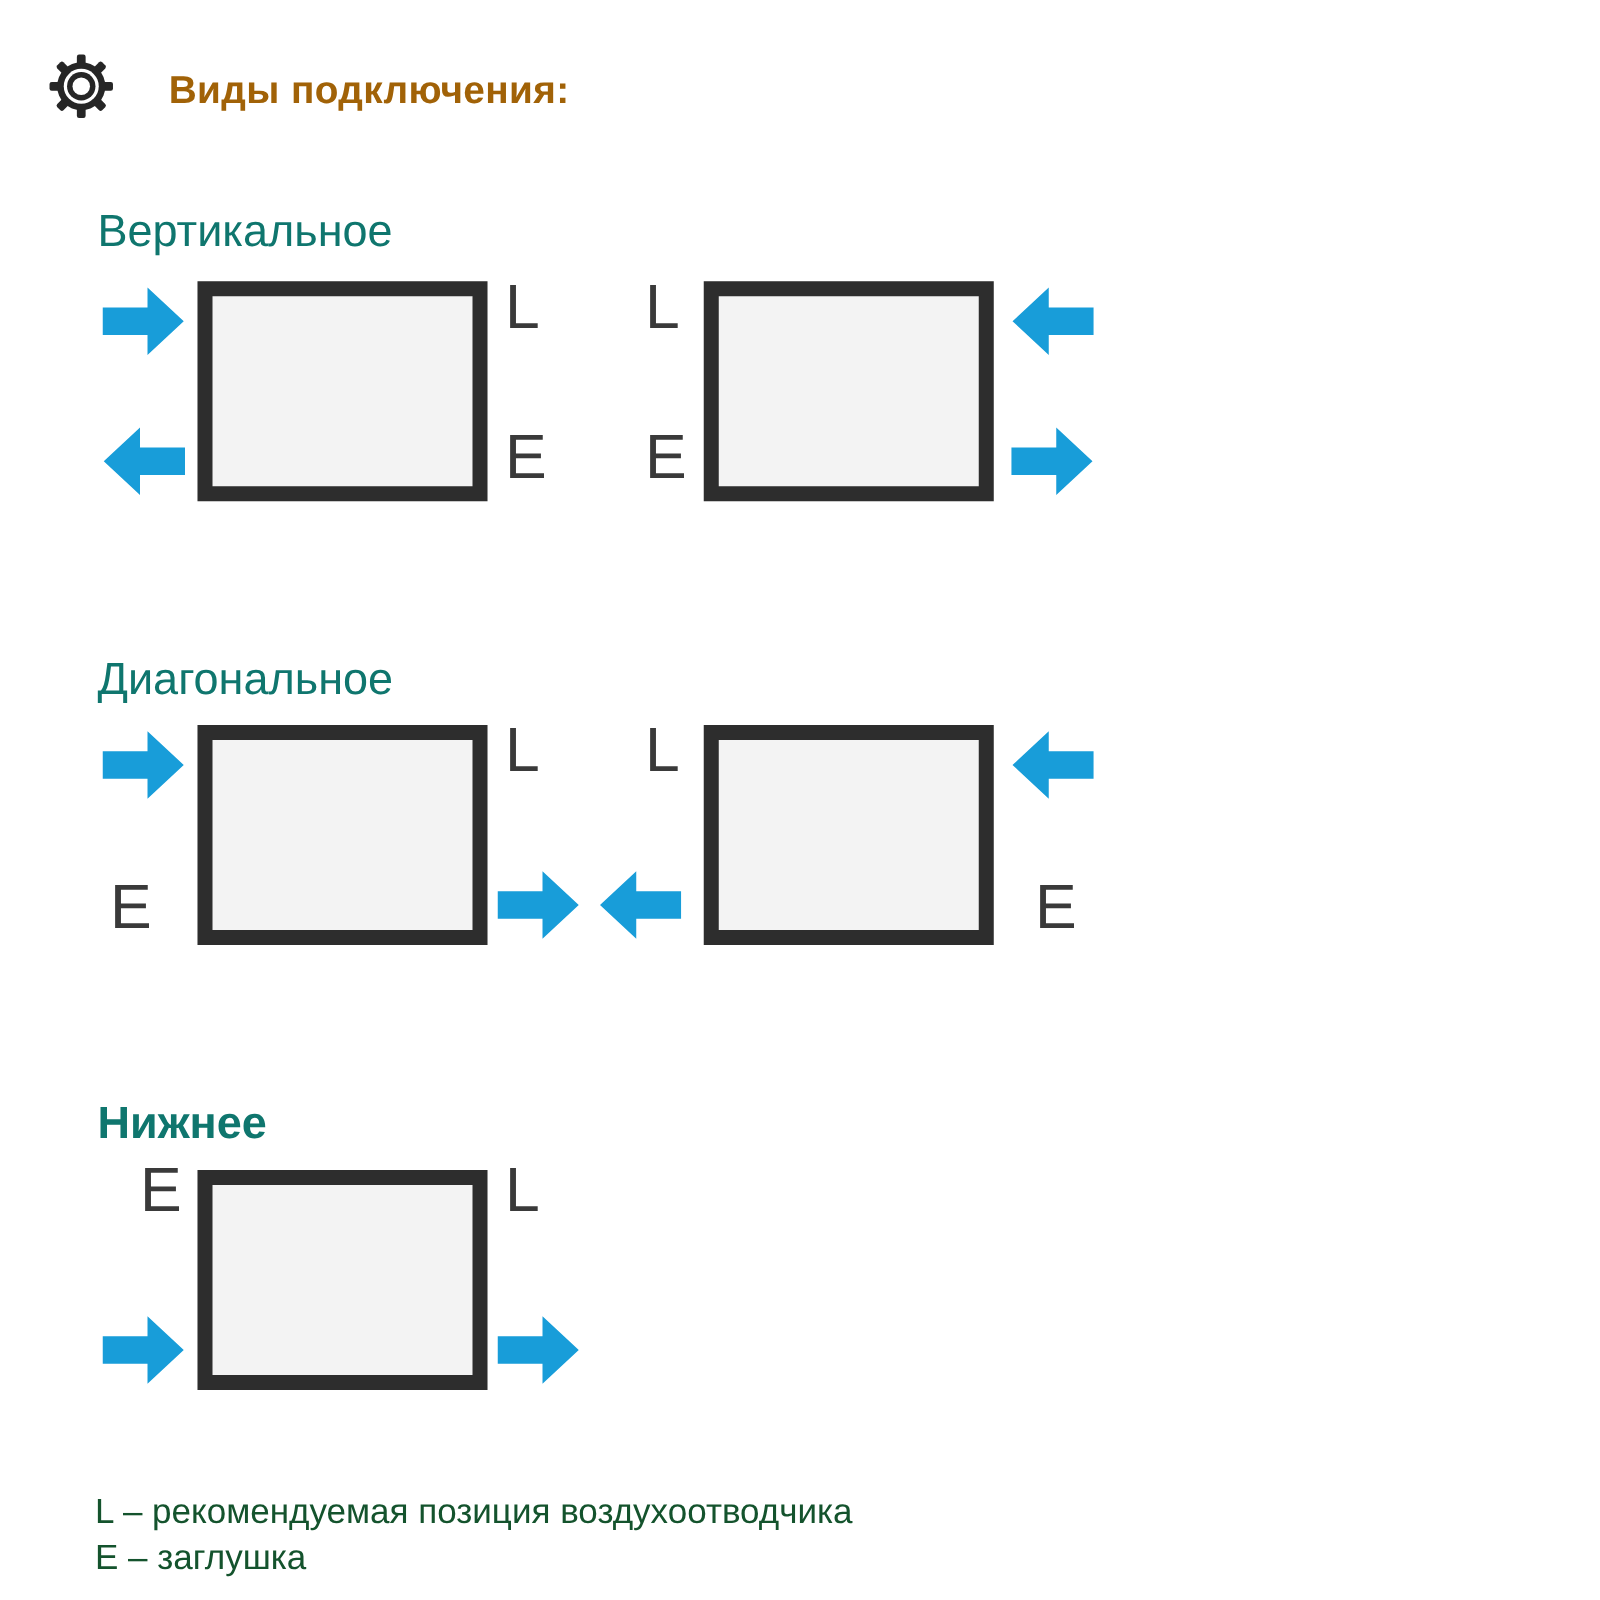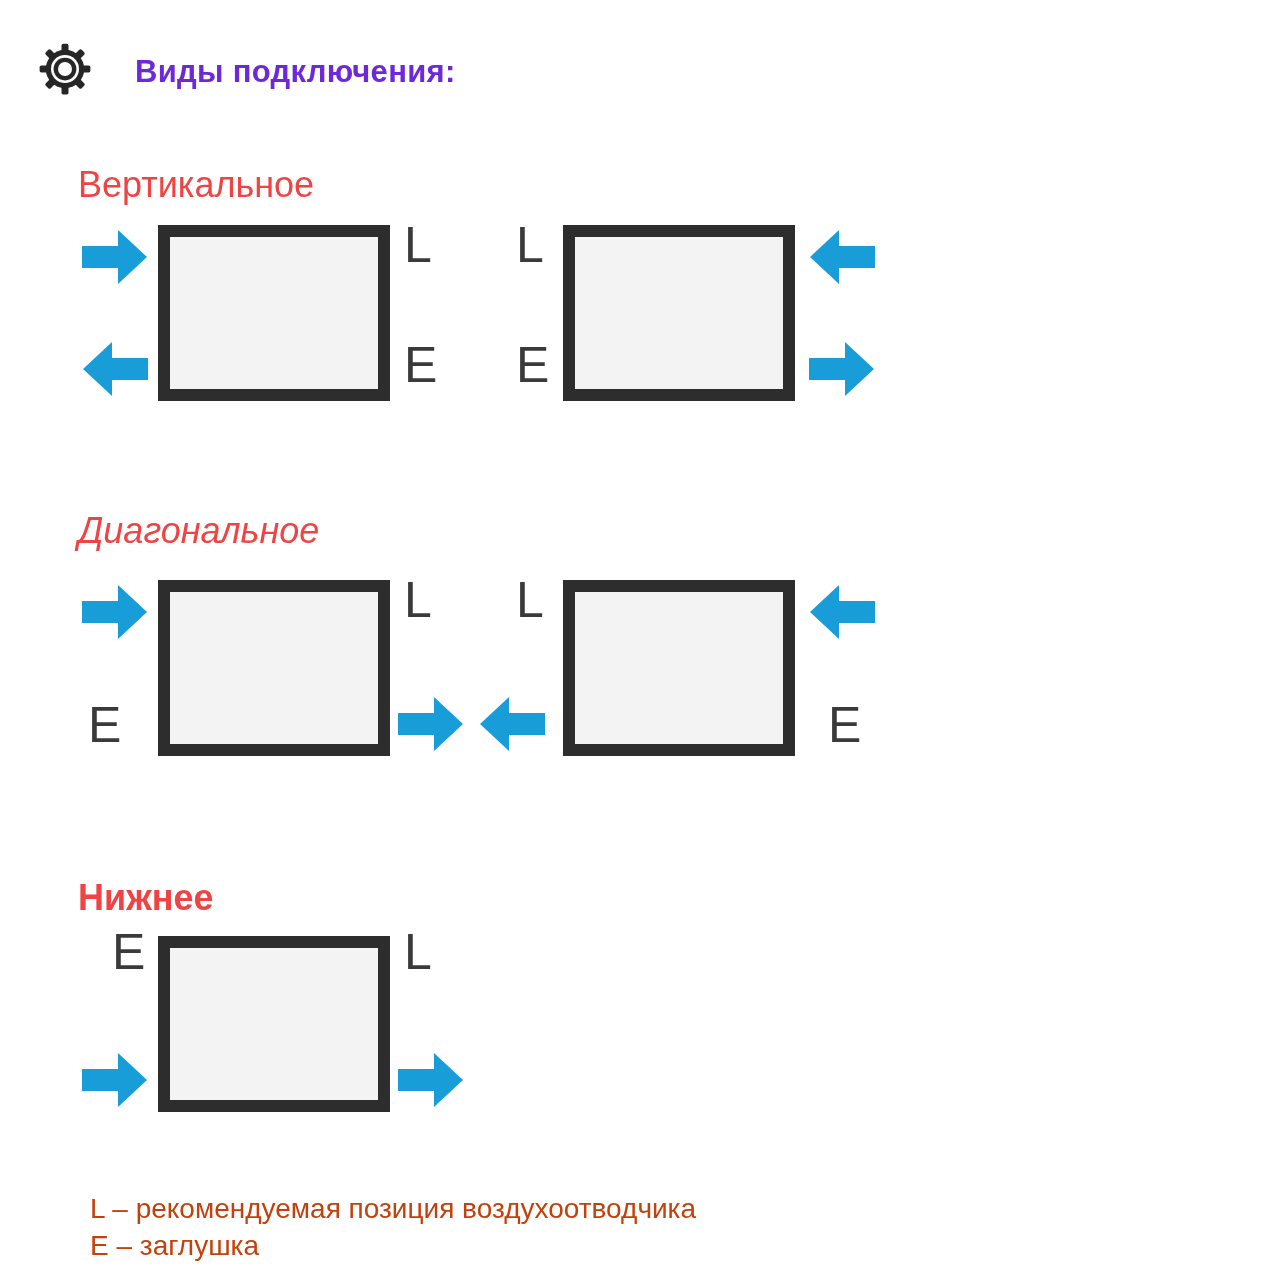--- a/index.html
+++ b/index.html
@@ -16,36 +16,36 @@
     background: #ffffff;
     font-family: "Liberation Sans", sans-serif;
     overflow: hidden;
   }
   .page-title {
     position: absolute;
     left: 135px;
     top: 54px;
     font-size: 31px;
     font-weight: bold;
-    color: #6d28d9;
+    color: #a16207;
     letter-spacing: 0.3px;
   }
   .gear {
     position: absolute;
     left: 37px;
     top: 41px;
   }
   .section-title {
     position: absolute;
     font-size: 36px;
-    color: #ef4444;
+    color: #0f766e;
     line-height: 44px;
   }
   #s1-title { left: 78px; top: 163px; }
-  #s2-title { left: 78px; top: 509px; font-style: italic; }
+  #s2-title { left: 78px; top: 521px; }
   #s3-title { left: 78px; top: 876px; font-weight: bold; }
 
   .radiator {
     position: absolute;
     width: 208px;
     height: 152px;
     border: 12px solid var(--box-border);
     background: var(--box-fill);
   }
   #b1a { left: 158px; top: 225px; }
@@ -89,23 +89,23 @@
   #a2-in  { left: 82px;  top: 584px; }
   #a2-out { left: 398px; top: 696px; }
   #a2b-out{ left: 479px; top: 696px; }
   #a2b-in { left: 809px; top: 584px; }
 
   #a3-in  { left: 82px;  top: 1052px; }
   #a3-out { left: 398px; top: 1052px; }
 
   .legend-line {
     position: absolute;
-    left: 90px;
+    left: 76px;
     font-size: 28px;
-    color: #c2410c;
+    color: #14532d;
     line-height: 36px;
   }
   #legend-1 { top: 1191px; }
   #legend-2 { top: 1228px; text-align: center; }
 </style>
 </head>
 <body>
 
 <div class="canvas">
 

